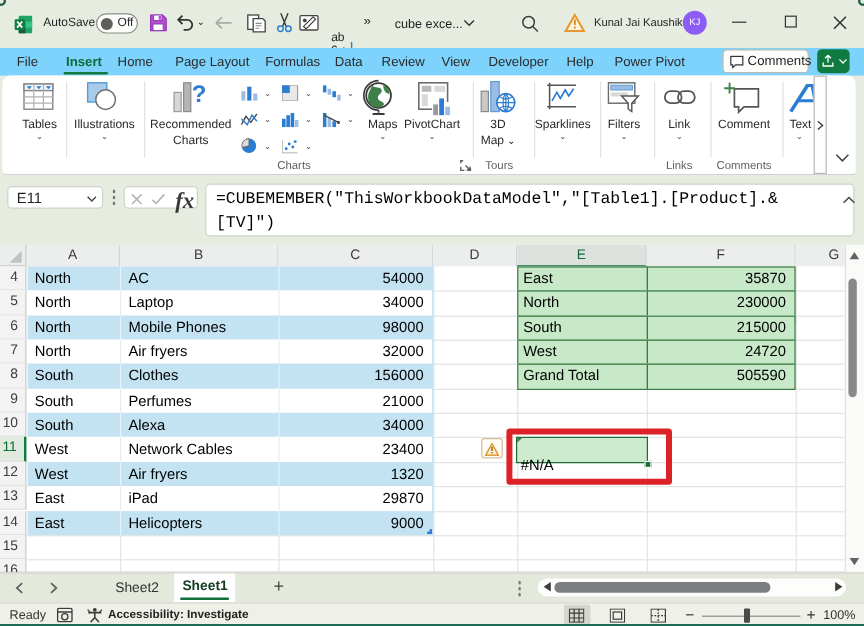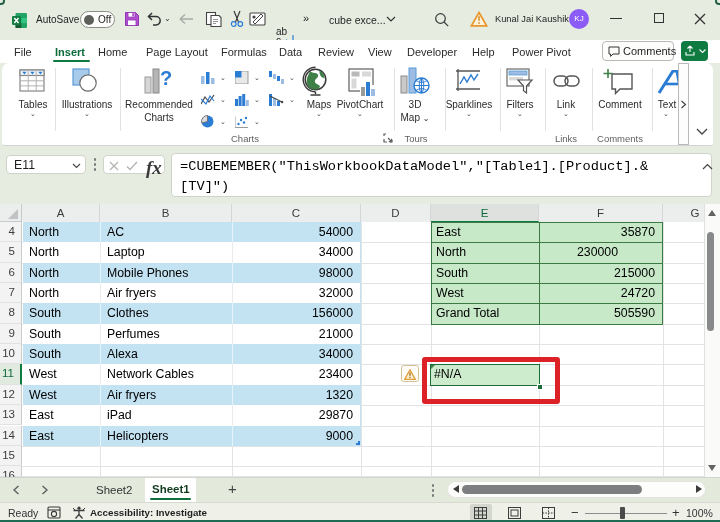--- a/index.html
+++ b/index.html
@@ -103,21 +103,21 @@
     <div class="abs" style="left:610px;top:18px;width:12px;height:1.4px;background:#333;"></div>
     <div class="abs" style="left:654px;top:13px;width:10px;height:10px;border:1.3px solid #333;box-sizing:border-box;"></div>
     <svg class="abs" style="left:694px;top:13px;" width="12" height="12" viewBox="0 0 12 12">
       <path d="M1 1 L11 11 M11 1 L1 11" stroke="#333" stroke-width="1.3"></path>
     </svg>
 
     <div class="abs" style="left:-3px;top:-3px;width:8px;height:8px;border-radius:5px;border:2px solid #26604a;box-sizing:border-box;"></div>
     <div class="abs" style="left:715px;top:-3px;width:8px;height:8px;border-radius:5px;border:2px solid #26604a;box-sizing:border-box;"></div>
   </div>
 
-  <div class="abs" id="menubar" style="left:0;top:40px;width:720px;height:23px;background:#ffffff;">
+  <div class="abs" id="menubar" style="left:0;top:40px;width:720px;height:23px;background:#7dd3fc;">
     <div class="menu-item" style="left:14px;">File</div>
     <div class="menu-item" style="left:55px;color:#0c6b39;font-weight:bold;">Insert</div>
     <div class="abs" style="left:53px;top:19.5px;width:37px;height:2.2px;background:#0f7b41;border-radius:1px;"></div>
     <div class="menu-item" style="left:98px;">Home</div>
     <div class="menu-item" style="left:146px;">Page Layout</div>
     <div class="menu-item" style="left:221px;">Formulas</div>
     <div class="menu-item" style="left:279px;">Data</div>
     <div class="menu-item" style="left:318px;">Review</div>
     <div class="menu-item" style="left:368px;">View</div>
     <div class="menu-item" style="left:407px;">Developer</div>
@@ -441,31 +441,31 @@
     <div class="cell num" style="left:240px;top:180.80px;width:113px;">1320</div>
     <div class="cell" style="left:29px;top:201.15px;width:70px;">East</div>
     <div class="cell" style="left:107px;top:201.15px;width:120px;">iPad</div>
     <div class="cell num" style="left:240px;top:201.15px;width:113px;">29870</div>
     <div class="cell" style="left:29px;top:221.50px;width:70px;">East</div>
     <div class="cell" style="left:107px;top:221.50px;width:120px;">Helicopters</div>
     <div class="cell num" style="left:240px;top:221.50px;width:113px;">9000</div>
     <div class="gcell" style="left:431px;top:18.00px;width:109px;height:21.35px;padding-left:4px;">East</div>
     <div class="gcell num" style="left:539px;top:18.00px;width:124px;height:21.35px;padding-right:7px;box-sizing:border-box;text-align:right;">35870</div>
     <div class="gcell" style="left:431px;top:38.35px;width:109px;height:21.35px;padding-left:4px;">North</div>
-    <div class="gcell num" style="left:539px;top:38.35px;width:124px;height:27px;padding-right:7px;box-sizing:border-box;text-align:center;">230000</div>
+    <div class="gcell num" style="left:539px;top:38.35px;width:124px;height:27px;padding-right:7px;box-sizing:border-box;text-align:right;">230000</div>
     <div class="gcell" style="left:431px;top:58.70px;width:109px;height:21.35px;padding-left:4px;">South</div>
     <div class="gcell num" style="left:539px;top:58.70px;width:124px;height:21.35px;padding-right:7px;box-sizing:border-box;text-align:right;">215000</div>
     <div class="gcell" style="left:431px;top:79.05px;width:109px;height:21.35px;padding-left:4px;">West</div>
     <div class="gcell num" style="left:539px;top:79.05px;width:124px;height:21.35px;padding-right:7px;box-sizing:border-box;text-align:right;">24720</div>
     <div class="gcell" style="left:431px;top:99.40px;width:109px;height:21.35px;padding-left:4px;">Grand Total</div>
     <div class="gcell num" style="left:539px;top:99.40px;width:124px;height:21.35px;padding-right:7px;box-sizing:border-box;text-align:right;">505590</div>
     <div class="abs" style="left:356px;top:236.85px;width:4px;height:4px;border-right:2px solid #2b7cd3;border-bottom:2px solid #2b7cd3;box-sizing:border-box;"></div>
     <div class="abs" style="left:430px;top:160.2px;width:110px;height:22px;background:#cdeccd;border:1.8px solid #1e6c38;box-sizing:border-box;">
         <div class="abs" style="left:0;top:0;width:0;height:0;border-right:4.5px solid transparent;border-top:4.5px solid #3e8048;"></div>
-        <div class="abs" style="left:3px;top:1px;font-size:12.3px;line-height:17px;">#N/A</div>
+        <div class="abs" style="left:3px;top:15px;font-size:12.3px;line-height:17px;">#N/A</div>
       </div>
     <div class="abs" style="left:536.5px;top:179.6px;width:4.5px;height:4.5px;background:#1e6c38;border:1px solid #fff;box-sizing:content-box;"></div>
     <div class="abs" style="left:401px;top:161.45px;width:18px;height:17px;background:#fdfcf7;border:1px solid #d3c193;border-radius:2.5px;box-sizing:border-box;">
         <svg style="position:absolute;left:2.2px;top:2.5px;" width="12" height="11" viewBox="0 0 12 11">
           <path d="M6 0.8 L11.4 10.4 H0.6 z" fill="#fceed3" stroke="#e09c38" stroke-width="1.3"></path>
           <rect x="5.45" y="3.4" width="1.1" height="3.4" fill="#8a5a00"></rect>
           <rect x="5.45" y="7.7" width="1.1" height="1.2" fill="#8a5a00"></rect>
         </svg>
       </div>
     <div class="abs" style="left:422px;top:153px;width:138px;height:47px;border:5px solid #dc2127;border-radius:3px;box-sizing:border-box;"></div>

